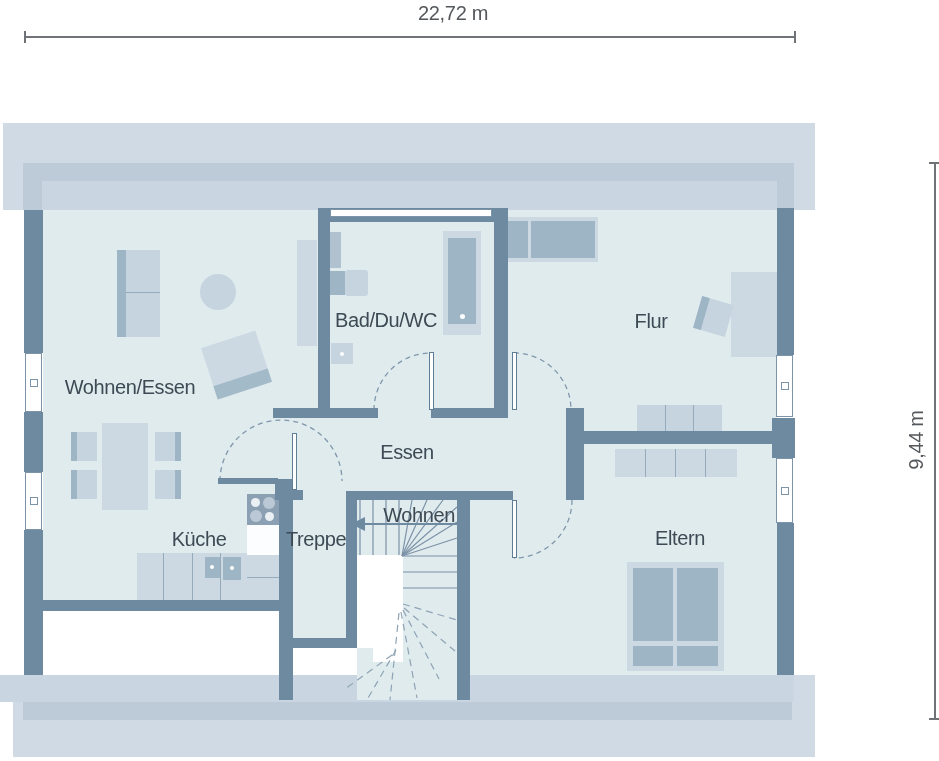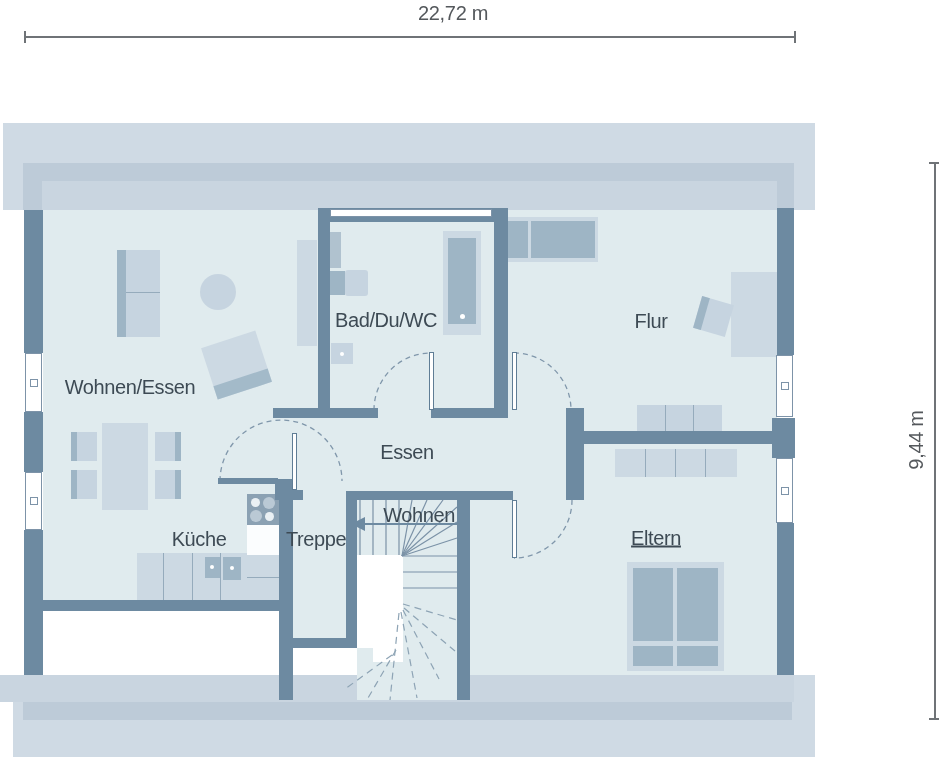--- a/index.html
+++ b/index.html
@@ -227,15 +227,15 @@
   <div class="leaf" style="left:512px;top:500px;width:5px;height:58px;"></div>
   <div class="leaf" style="left:292px;top:433px;width:5px;height:57px;"></div>
 
   <div class="room-label" style="left:130px;top:387px;">Wohnen/Essen</div>
   <div class="room-label" style="left:199px;top:539px;">Küche</div>
   <div class="room-label" style="left:316px;top:539px;">Treppe</div>
   <div class="room-label" style="left:386px;top:320px;">Bad/Du/WC</div>
   <div class="room-label" style="left:407px;top:452px;">Essen</div>
   <div class="room-label" style="left:419px;top:515px;">Wohnen</div>
   <div class="room-label" style="left:651px;top:321px;">Flur</div>
-  <div class="room-label" style="left:656px;top:538px;text-decoration:underline;">Eltern</div>
+  <div class="room-label" style="left:680px;top:538px;">Eltern</div>
 
 </div>
 
 </body></html>

